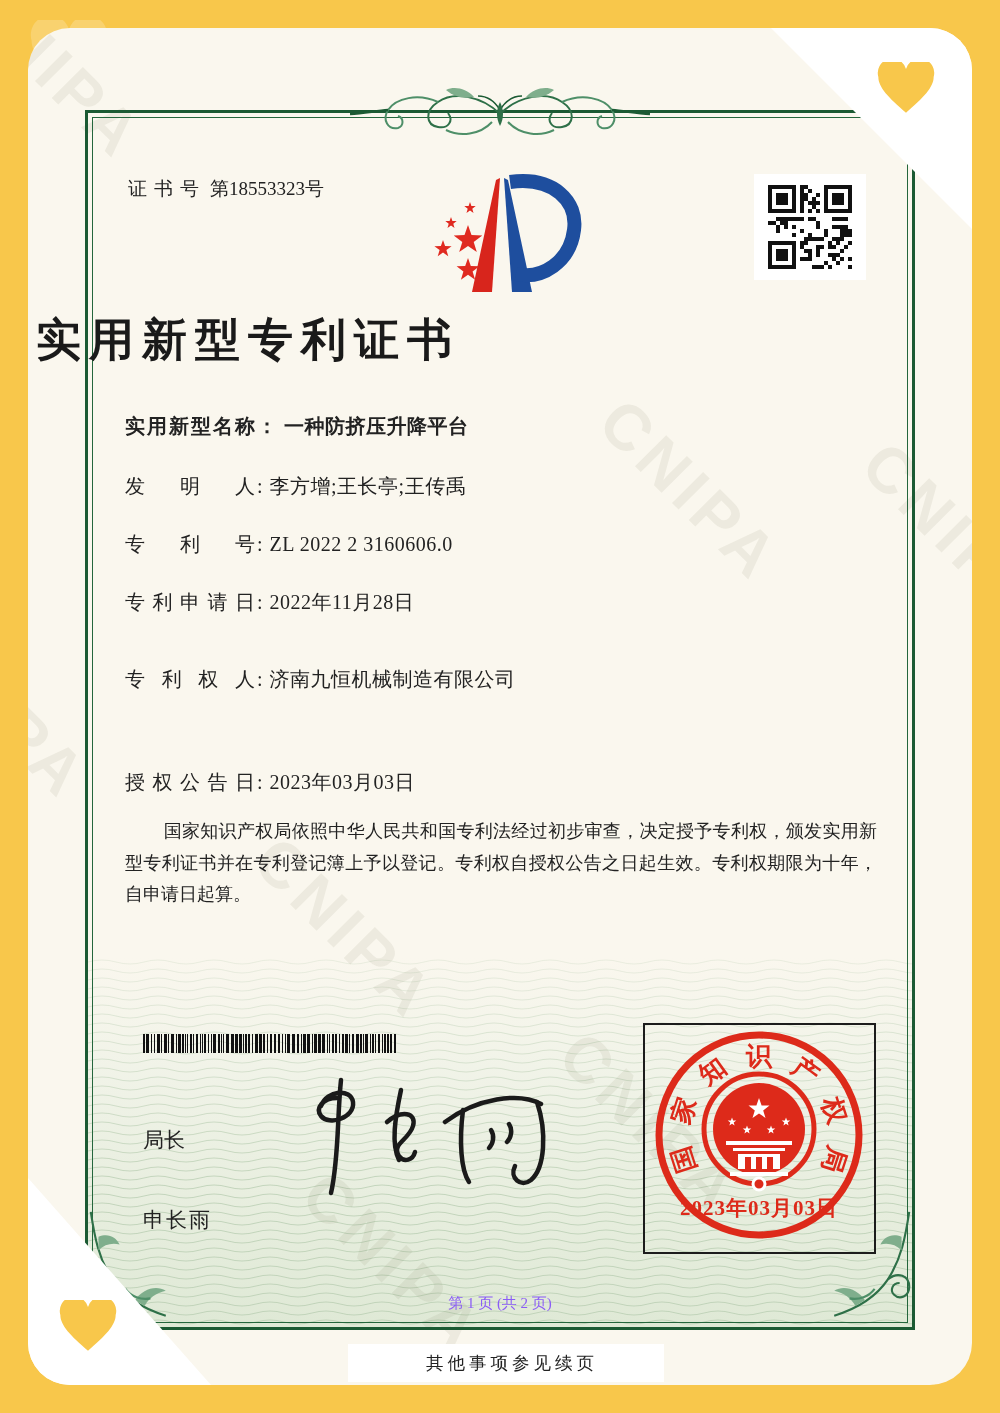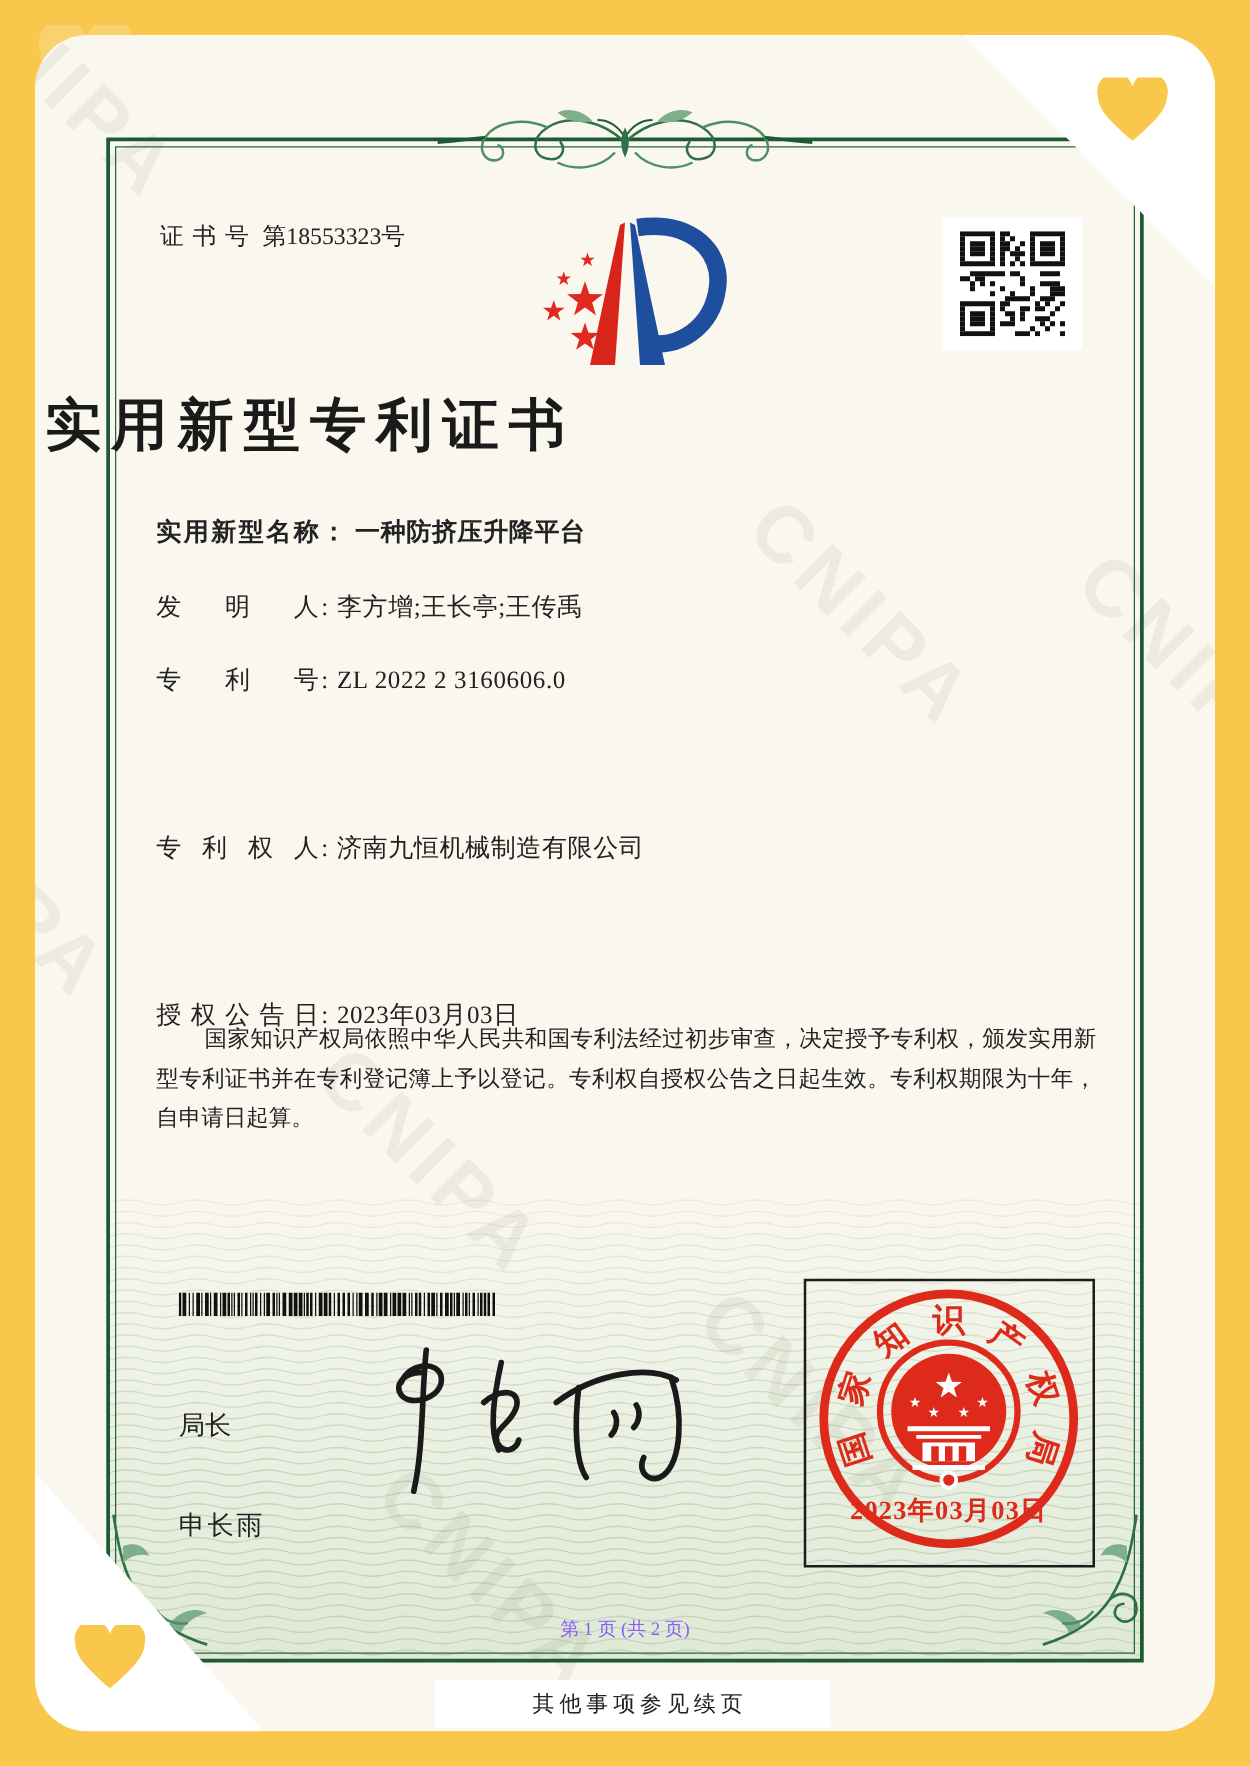--- a/index.html
+++ b/index.html
@@ -373,24 +373,27 @@
 
       <div class="frow" style="top:384px;font-weight:bold;">
         <span class="flabel">实用新型名称</span><span class="fcolon">：</span><span class="fvalue">一种防挤压升降平台</span>
       </div>
       <div class="frow" style="top:444px;">
         <span class="flabel">发明人</span><span class="fcolon">:</span><span class="fvalue">李方增;王长亭;王传禹</span>
       </div>
       <div class="frow" style="top:502px;">
         <span class="flabel">专利号</span><span class="fcolon">:</span><span class="fvalue">ZL 2022 2 3160606.0</span>
       </div>
+      <div class="frow" style="top:560px;">
+        <span class="flabel">专利申请日</span><span class="fcolon">:</span><span class="fvalue">2022年11月28日</span>
+      </div>
       <div class="frow" style="top:637px;">
         <span class="flabel">专利权人</span><span class="fcolon">:</span><span class="fvalue">济南九恒机械制造有限公司</span>
       </div>
-      <div class="frow" style="top:770px;">
+      <div class="frow" style="top:740px;">
         <span class="flabel">授权公告日</span><span class="fcolon">:</span><span class="fvalue">2023年03月03日</span>
       </div>
 
       <div class="paras">
         <p>国家知识产权局依照中华人民共和国专利法经过初步审查，决定授予专利权，颁发实用新型专利证书并在专利登记簿上予以登记。专利权自授权公告之日起生效。专利权期限为十年，自申请日起算。</p>
       </div>
 
       <div class="barcode">
         <svg id="barcode-svg" width="256" height="19">
             <rect x="0" y="0" width="2" height="19" fill="#111"></rect>

